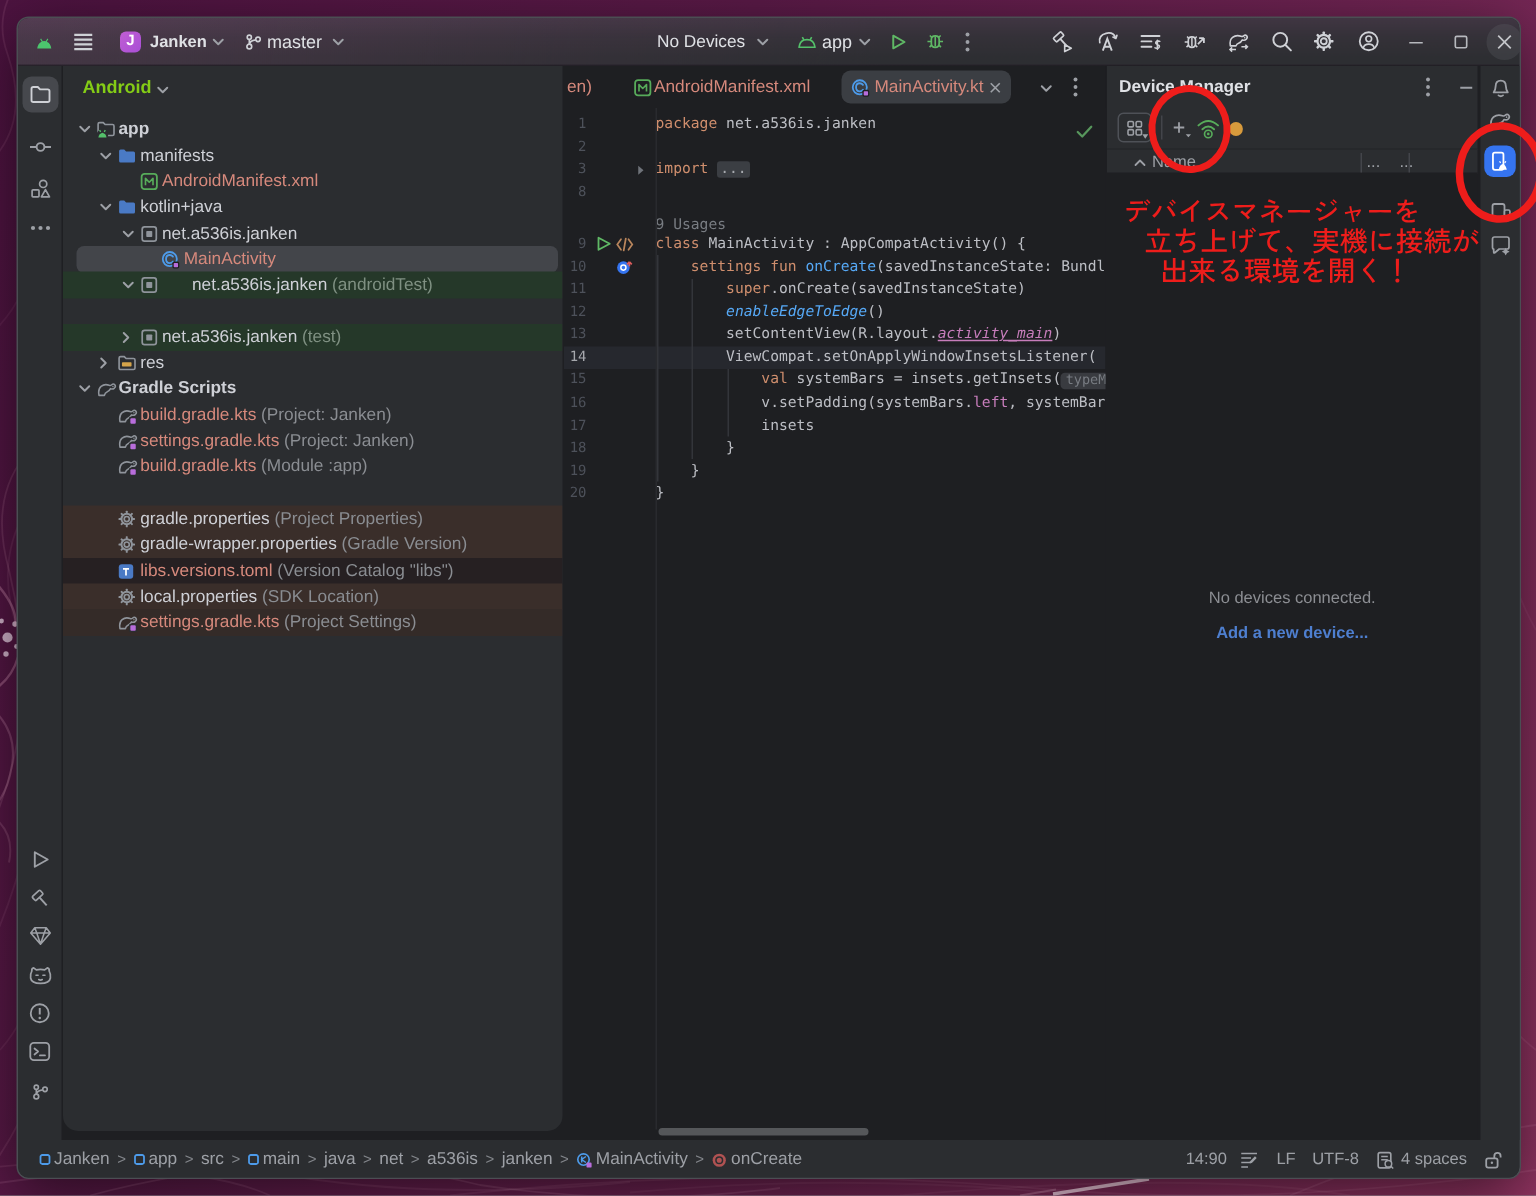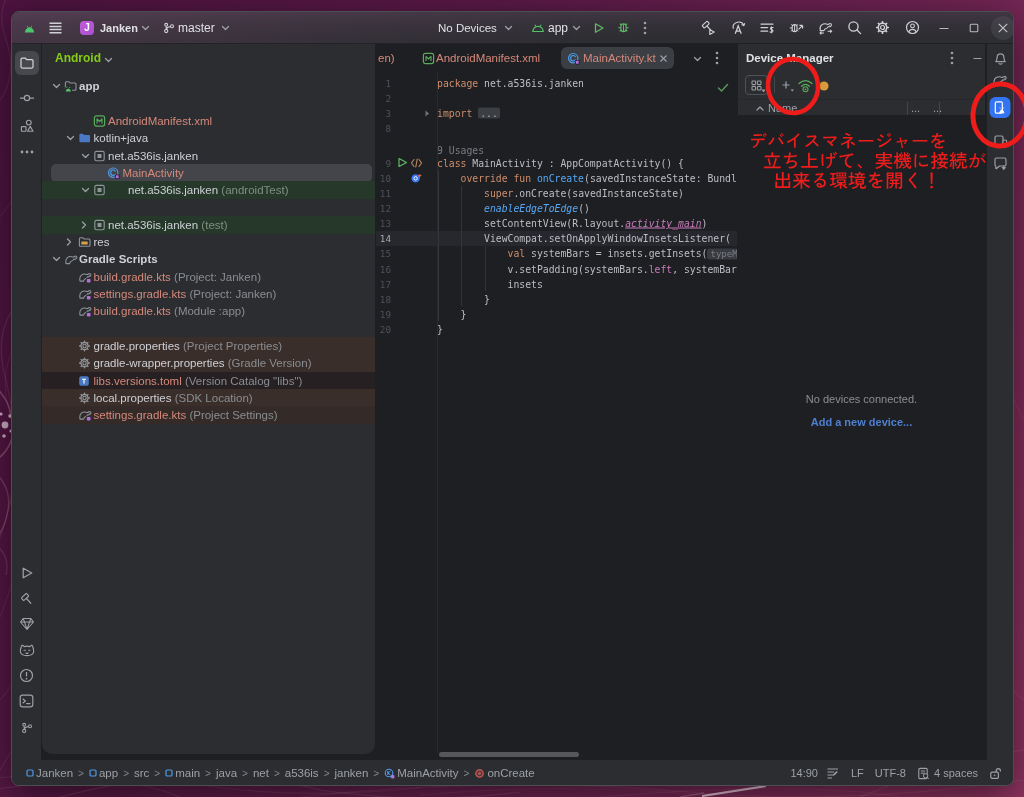--- a/index.html
+++ b/index.html
@@ -363,20 +363,33 @@
             <div class="icon" style="left: 21.5px;">
               <svg width="13" height="13" viewBox="0 0 13 13" fill="none">
                 <path d="M1.4 3.2 Q1.4 2.2 2.4 2.2 H4.8 L6.1 3.5 H11 Q12 3.5 12 4.5 V9.8 Q12 10.8 11 10.8 H2.4 Q1.4 10.8 1.4 9.8 Z" stroke="#8f949b" stroke-width="1.1" fill="none"></path>
                 <circle cx="4.3" cy="10.4" r="3.8" fill="#2b2d30"></circle>
                 <path d="M1.6 12.1 Q1.9 9.6 4.3 9 Q6.7 9.6 7 12.1 Z" fill="#54c06a"></path>
                 <path d="M3.1 8.4 2.4 7.3 M5.5 8.4 6.2 7.3" stroke="#54c06a" stroke-width="0.9"></path>
               </svg>
             </div>
             <div class="lbl" style="left: 37px; font-weight: 700;">app</div>
           </div>
+          <div class="trow" style="top: 19.7px;">
+            <div class="chev" style="left: 24px;">
+              <svg width="9" height="6" viewBox="0 0 9 6" fill="none">
+                <path d="M1.5 1.5 4.5 4.5 7.5 1.5" stroke="#9da0a6" stroke-width="1.3" stroke-linecap="round" stroke-linejoin="round"></path>
+              </svg>
+            </div>
+            <div class="icon" style="left: 36px;">
+              <svg width="13" height="13" viewBox="0 0 13 13" fill="none">
+                <path d="M1.4 3.2 Q1.4 2.2 2.4 2.2 H4.8 L6.1 3.5 H11 Q12 3.5 12 4.5 V9.8 Q12 10.8 11 10.8 H2.4 Q1.4 10.8 1.4 9.8 Z" fill="#4a7ac5"></path>
+              </svg>
+            </div>
+            <div class="lbl" style="left: 51.5px;">manifests</div>
+          </div>
           <div class="trow" style="top: 37px;">
             <div class="icon" style="left: 50.5px;">
               <svg width="13" height="13" viewBox="0 0 13 13" fill="none">
                 <rect x="1.4" y="1.4" width="10.2" height="10.2" rx="2" stroke="#57ab5a" stroke-width="1.2" fill="none"></rect>
                 <path d="M4 9 V4.4 L6.5 7 9 4.4 V9" stroke="#57ab5a" stroke-width="1.1" fill="none" stroke-linejoin="round"></path>
               </svg>
             </div>
             <div class="lbl" style="left: 66px; color: rgb(214, 137, 124);">AndroidManifest.xml</div>
           </div>
           <div class="trow" style="top: 54.3px;">
@@ -633,21 +646,21 @@
           <div class="cline" style="top: 70px;"><span class="codetxt"><span class="s-hint">9 Usages</span></span></div>
           <div class="cline" style="top: 83.3px;"><span class="num">9</span><div class="abs" style="left: 21px; top: 2px; display: flex;"><svg width="11" height="11" viewBox="0 0 11 11" fill="none">
                 <path d="M2 1.5 9.5 5.5 2 9.5 Z" stroke="#5fb865" stroke-width="1.2" stroke-linejoin="round" fill="none"></path>
               </svg></div><div class="abs" style="left: 34px; top: 2.7px; display: flex;"><svg width="13" height="10" viewBox="0 0 13 10" fill="none">
                 <path d="M4 1.5 1.5 5 4 8.5 M9 1.5 11.5 5 9 8.5 M7.2 1 5.8 9" stroke="#b8855c" stroke-width="1.15" fill="none" stroke-linecap="round"></path>
               </svg></div><span class="codetxt"><span class="s-kw">class </span><span class="s-pl">MainActivity : AppCompatActivity() {</span></span></div>
           <div class="cline" style="top: 98.4px;"><span class="num">10</span><div class="abs" style="left: 34px; top: 1.2px; display: flex;"><svg width="12" height="12" viewBox="0 0 12 12" fill="none">
                 <circle cx="5.6" cy="6.4" r="4.2" fill="#3574f0"></circle>
                 <circle cx="5.6" cy="6.4" r="1.7" stroke="#fff" stroke-width="1" fill="none"></circle>
                 <path d="M8.6 4.6 V1.6 M8.6 1.6 L7 3.2 M8.6 1.6 L10.2 3.2" stroke="#db5c5c" stroke-width="1.1" fill="none" transform="translate(1,1)"></path>
-              </svg></div><span class="codetxt"><span class="s-pl">    </span><span class="s-kw">override fun </span><span class="s-fn">onCreate</span><span class="s-pl">(savedInstanceState: Bundle?) {</span></span></div>
+              </svg></div><span class="codetxt"><span class="s-pl">    </span><span class="s-kw">settings fun </span><span class="s-fn">onCreate</span><span class="s-pl">(savedInstanceState: Bundle?) {</span></span></div>
           <div class="cline" style="top: 113.5px;"><span class="num">11</span><span class="codetxt"><span class="s-pl">        </span><span class="s-kw">super</span><span class="s-pl">.onCreate(savedInstanceState)</span></span></div>
           <div class="cline" style="top: 128.6px;"><span class="num">12</span><span class="codetxt"><span class="s-pl">        </span><span class="s-fni">enableEdgeToEdge</span><span class="s-pl">()</span></span></div>
           <div class="cline" style="top: 143.7px;"><span class="num">13</span><span class="codetxt"><span class="s-pl">        setContentView(R.layout.</span><span class="s-res">activity_main</span><span class="s-pl">)</span></span></div>
           <div class="cline" style="top: 158.8px;"><span class="num" style="color: rgb(166, 168, 173);">14</span><span class="codetxt"><span class="s-pl">        ViewCompat.setOnApplyWindowInsetsListener(</span></span></div>
           <div class="cline" style="top: 173.9px;"><span class="num">15</span><span class="codetxt"><span class="s-pl">            </span><span class="s-kw">val</span><span class="s-pl"> systemBars = insets.getInsets(</span><span class="inlay">typeMa</span></span></div>
           <div class="cline" style="top: 189px;"><span class="num">16</span><span class="codetxt"><span class="s-pl">            v.setPadding(systemBars.</span><span class="s-prop">left</span><span class="s-pl">, systemBars.top, system</span></span></div>
           <div class="cline" style="top: 204.1px;"><span class="num">17</span><span class="codetxt"><span class="s-pl">            insets</span></span></div>
           <div class="cline" style="top: 219.2px;"><span class="num">18</span><span class="codetxt"><span class="s-pl">        }</span></span></div>
           <div class="cline" style="top: 234.3px;"><span class="num">19</span><span class="codetxt"><span class="s-pl">    }</span></span></div>
           <div class="cline" style="top: 249.4px;"><span class="num">20</span><span class="codetxt"><span class="s-pl">}</span></span></div>

